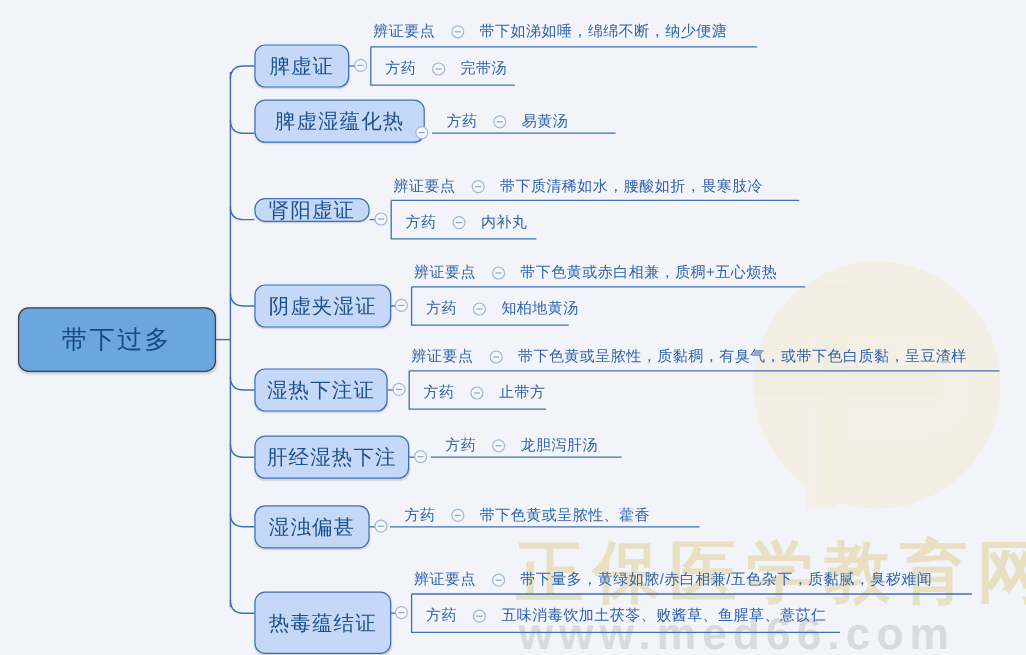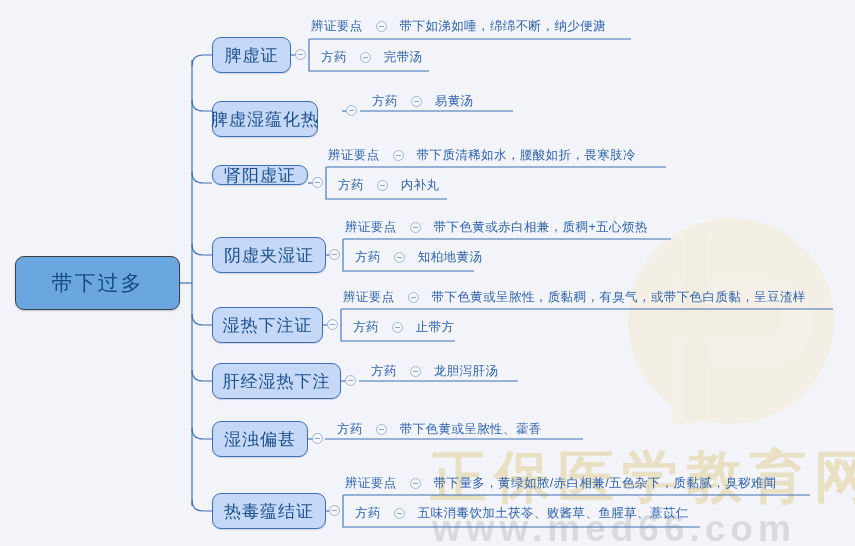--- a/index.html
+++ b/index.html
@@ -147,21 +147,21 @@
   </svg>
 
   <div class="node root" style="left:15px; top:256px; width:165px; height:54px;">
     <span>带下过多</span>
   </div>
 
   <div class="node branch" style="left:212px; top:37px; width:79px; height:36px;">
     <span>脾虚证</span>
   </div>
 
-  <div class="node branch" style="left:212px; top:101px; width:106px; height:36px;">
+  <div class="node branch" style="left:212px; top:83px; width:142px; height:36px;">
     <span>脾虚湿蕴化热</span>
   </div>
 
   <div class="node branch" style="left:212px; top:165px; width:96px; height:20px;">
     <span>肾阳虚证</span>
   </div>
 
   <div class="node branch" style="left:212px; top:307px; width:111px; height:36px;">
     <span>湿热下注证</span>
   </div>
@@ -171,21 +171,21 @@
   </div>
 
   <div class="node branch" style="left:212px; top:363px; width:129px; height:36px;">
     <span>肝经湿热下注</span>
   </div>
 
   <div class="node branch" style="left:212px; top:421px; width:96px; height:36px;">
     <span>湿浊偏甚</span>
   </div>
 
-  <div class="node branch" style="left:212px; top:493px; width:114px; height:36px;">
+  <div class="node branch" style="left:212px; top:493px; width:114px; height:52px;">
     <span>热毒蕴结证</span>
   </div>
 
   <span class="toggle anchor" style="left:295px; top:49px;"></span>
   <span class="toggle anchor" style="left:346px; top:105px;"></span>
   <span class="toggle anchor" style="left:312px; top:177px;"></span>
   <span class="toggle anchor" style="left:329px; top:249px;"></span>
   <span class="toggle anchor" style="left:327px; top:319px;"></span>
   <span class="toggle anchor" style="left:345px; top:375px;"></span>
   <span class="toggle anchor" style="left:312px; top:433px;"></span>

